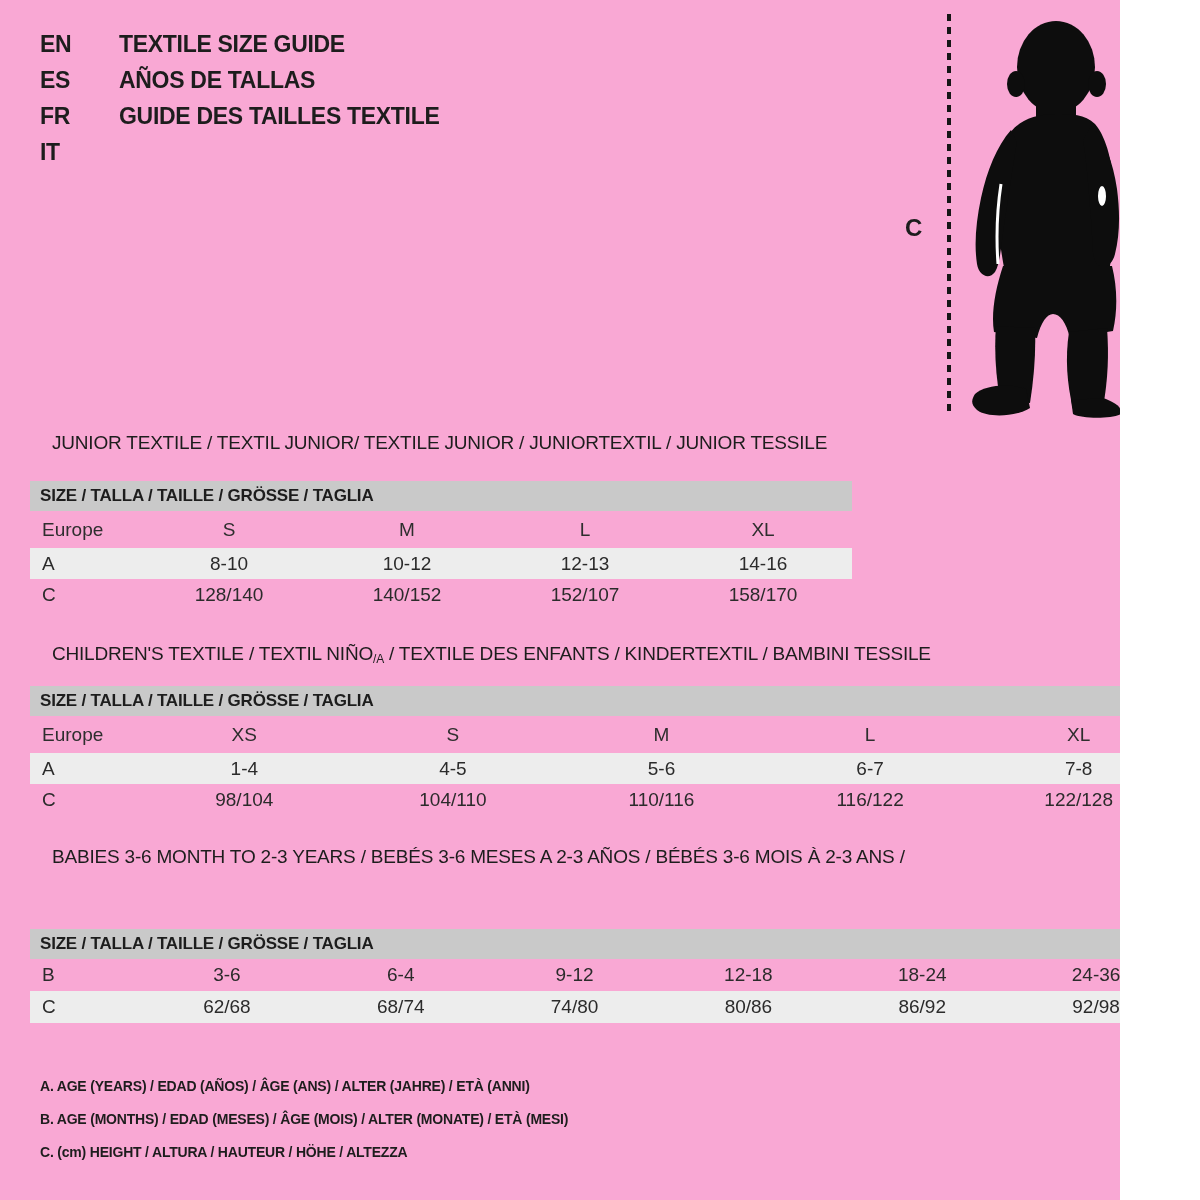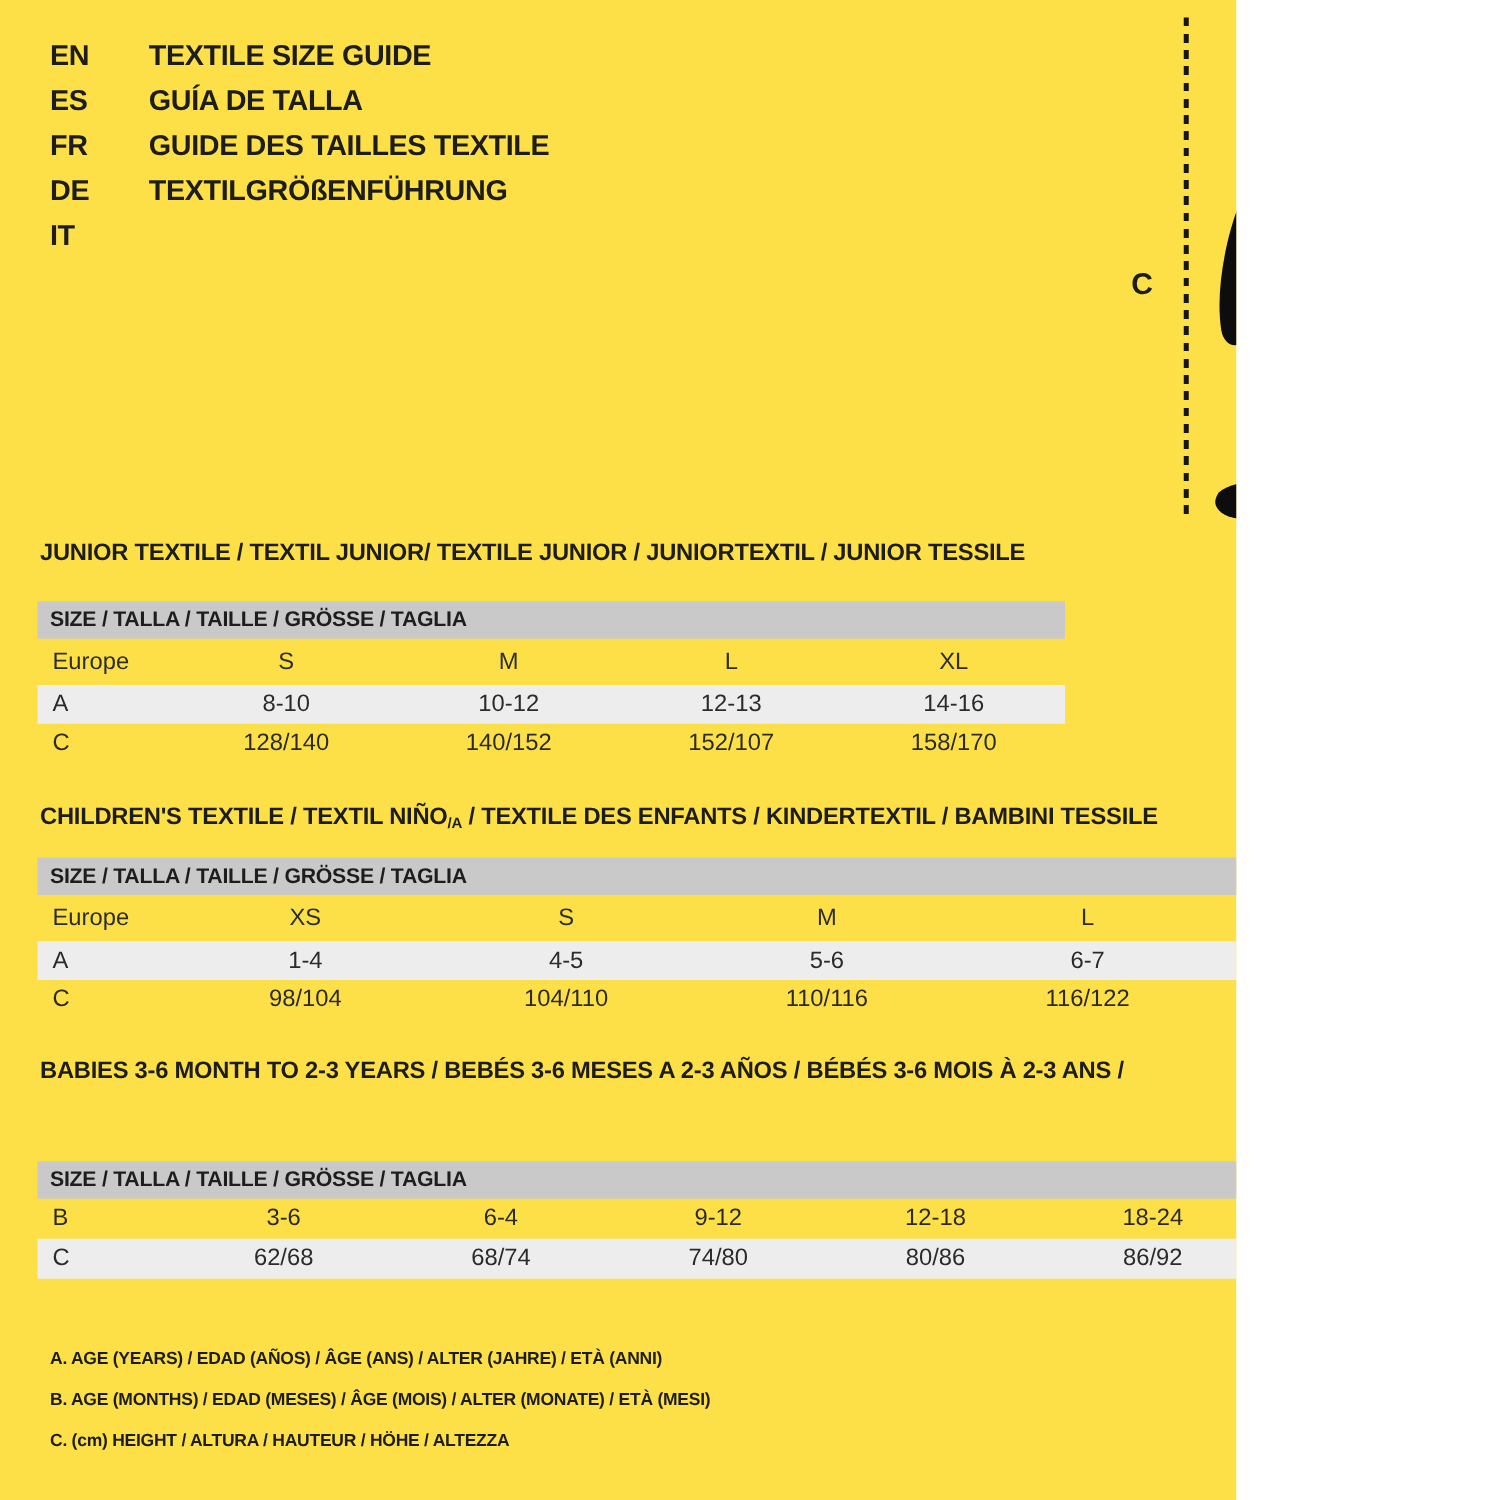--- a/index.html
+++ b/index.html
@@ -2,35 +2,35 @@
 <html><head>
 <meta charset="utf-8">
 <style>
   html,body{margin:0;padding:0;}
   body{
     width:1200px;height:1200px;background:#ffffff;
     font-family:"Liberation Sans","DejaVu Sans",sans-serif;
     color:#1d1d1d;
     --band:#c9c9c9;--stripe:#ededed;
   }
-  .canvas{position:relative;width:989px;height:1200px;overflow:hidden;background:#fde047;}
+  .canvas{position:relative;width:1120px;height:1200px;overflow:hidden;background:#f9a8d4;}
 
   
   .lang-list{position:absolute;left:40px;top:26px;}
   .lang-row{display:flex;height:36px;align-items:center;font-weight:700;font-size:23px;letter-spacing:-0.3px;white-space:nowrap;}
   .lang-code{width:79px;flex:0 0 79px;}
 
   
   .dash-line{position:absolute;left:947px;top:14px;width:4px;height:402px;
     background:repeating-linear-gradient(to bottom,#161616 0 7px,transparent 7px 13px);}
   .dim-label{position:absolute;left:905px;top:214px;font-size:24px;font-weight:700;}
   .fig-svg{position:absolute;left:963px;top:14px;}
 
   
-  .sec-title{position:absolute;left:32px;font-size:19px;font-weight:700;letter-spacing:-0.2px;white-space:nowrap;}
+  .sec-title{position:absolute;left:52px;font-size:19px;font-weight:400;letter-spacing:-0.2px;white-space:nowrap;}
   #title-junior{top:432px;}
   #title-children{top:643px;}
   #title-babies{top:840px;line-height:33px;}
   .subscript{font-size:12px;position:relative;top:3px;}
 
   
   .table{position:absolute;left:30px;}
   #tbl-junior{top:481px;width:822px;}
   #tbl-children{top:686px;width:1153px;}
   #tbl-babies{top:929px;width:1153px;}
@@ -52,29 +52,25 @@
 
 <div class="canvas">
 
   <div class="lang-list" id="lang-list">
       <div class="lang-row">
         <span class="lang-code">EN</span>
         <span class="lang-title">TEXTILE SIZE GUIDE</span>
       </div>
       <div class="lang-row">
         <span class="lang-code">ES</span>
-        <span class="lang-title">GUÍA DE TALLA</span>
+        <span class="lang-title">AÑOS DE TALLAS</span>
       </div>
       <div class="lang-row">
         <span class="lang-code">FR</span>
         <span class="lang-title">GUIDE DES TAILLES TEXTILE</span>
-      </div>
-      <div class="lang-row">
-        <span class="lang-code">DE</span>
-        <span class="lang-title">TEXTILGRÖßENFÜHRUNG</span>
       </div>
       <div class="lang-row">
         <span class="lang-code">IT</span>
       </div>
     </div>
 
   <span class="dim-label">C</span>
   <div class="dash-line"></div>
   <svg class="fig-svg" width="172" height="404" viewBox="0 0 172 404">
     <g fill="#0d0d0d">

